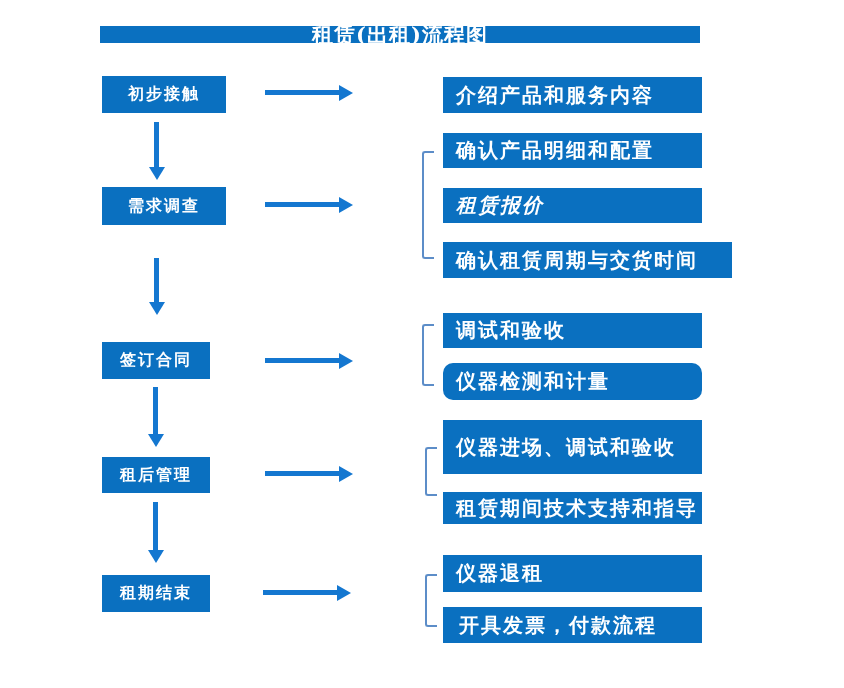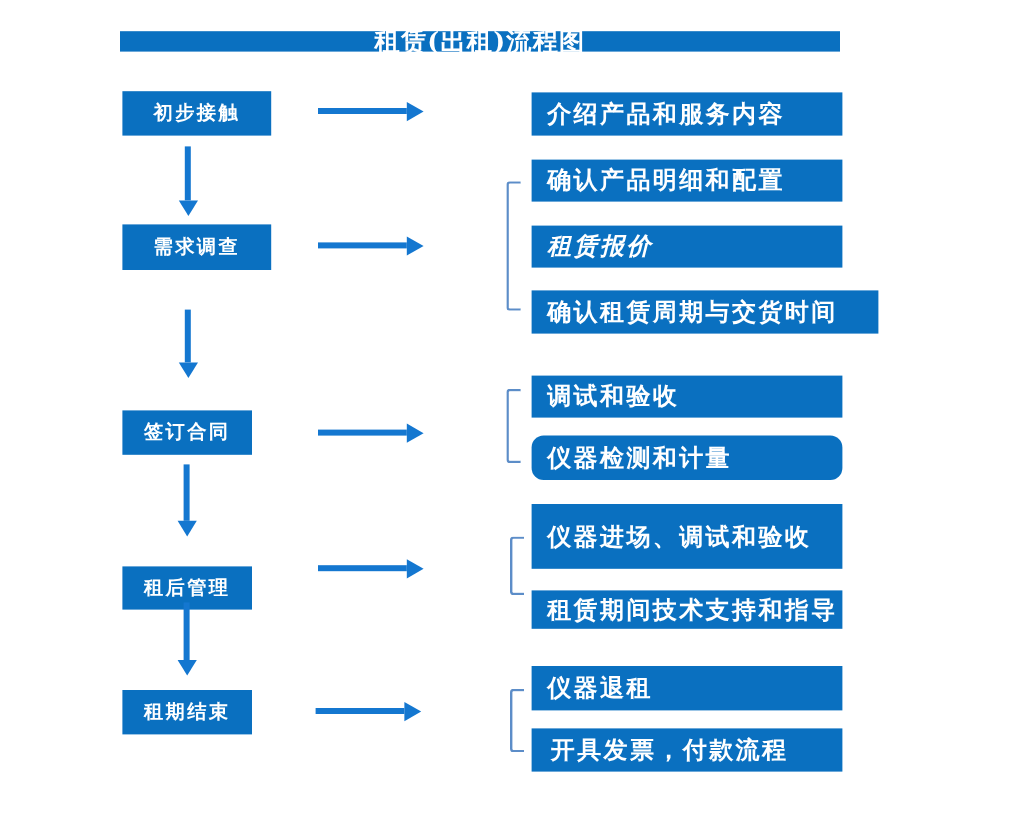--- a/index.html
+++ b/index.html
@@ -68,21 +68,21 @@
 
   <div class="box stage" style="left:102px;top:76px;width:124px;height:37px;">
     <span>初步接触</span>
   </div>
   <div class="box stage" style="left:102px;top:342px;width:108px;height:37px;">
     <span>签订合同</span>
   </div>
   <div class="box stage" style="left:102px;top:187px;width:124px;height:38px;">
     <span>需求调查</span>
   </div>
-  <div class="box stage" style="left:102px;top:457px;width:108px;height:36px;margin-top:15px;">
+  <div class="box stage" style="left:102px;top:457px;width:108px;height:36px;">
     <span>租后管理</span>
   </div>
   <div class="box stage" style="left:102px;top:575px;width:108px;height:37px;">
     <span>租期结束</span>
   </div>
 
   <div class="v-arrow" style="left:154px;top:122px;height:45px;"></div>
   <div class="v-arrow" style="left:154px;top:258px;height:44px;"></div>
   <div class="v-arrow" style="left:153px;top:387px;height:47px;"></div>
   <div class="v-arrow" style="left:153px;top:502px;height:48px;"></div>

